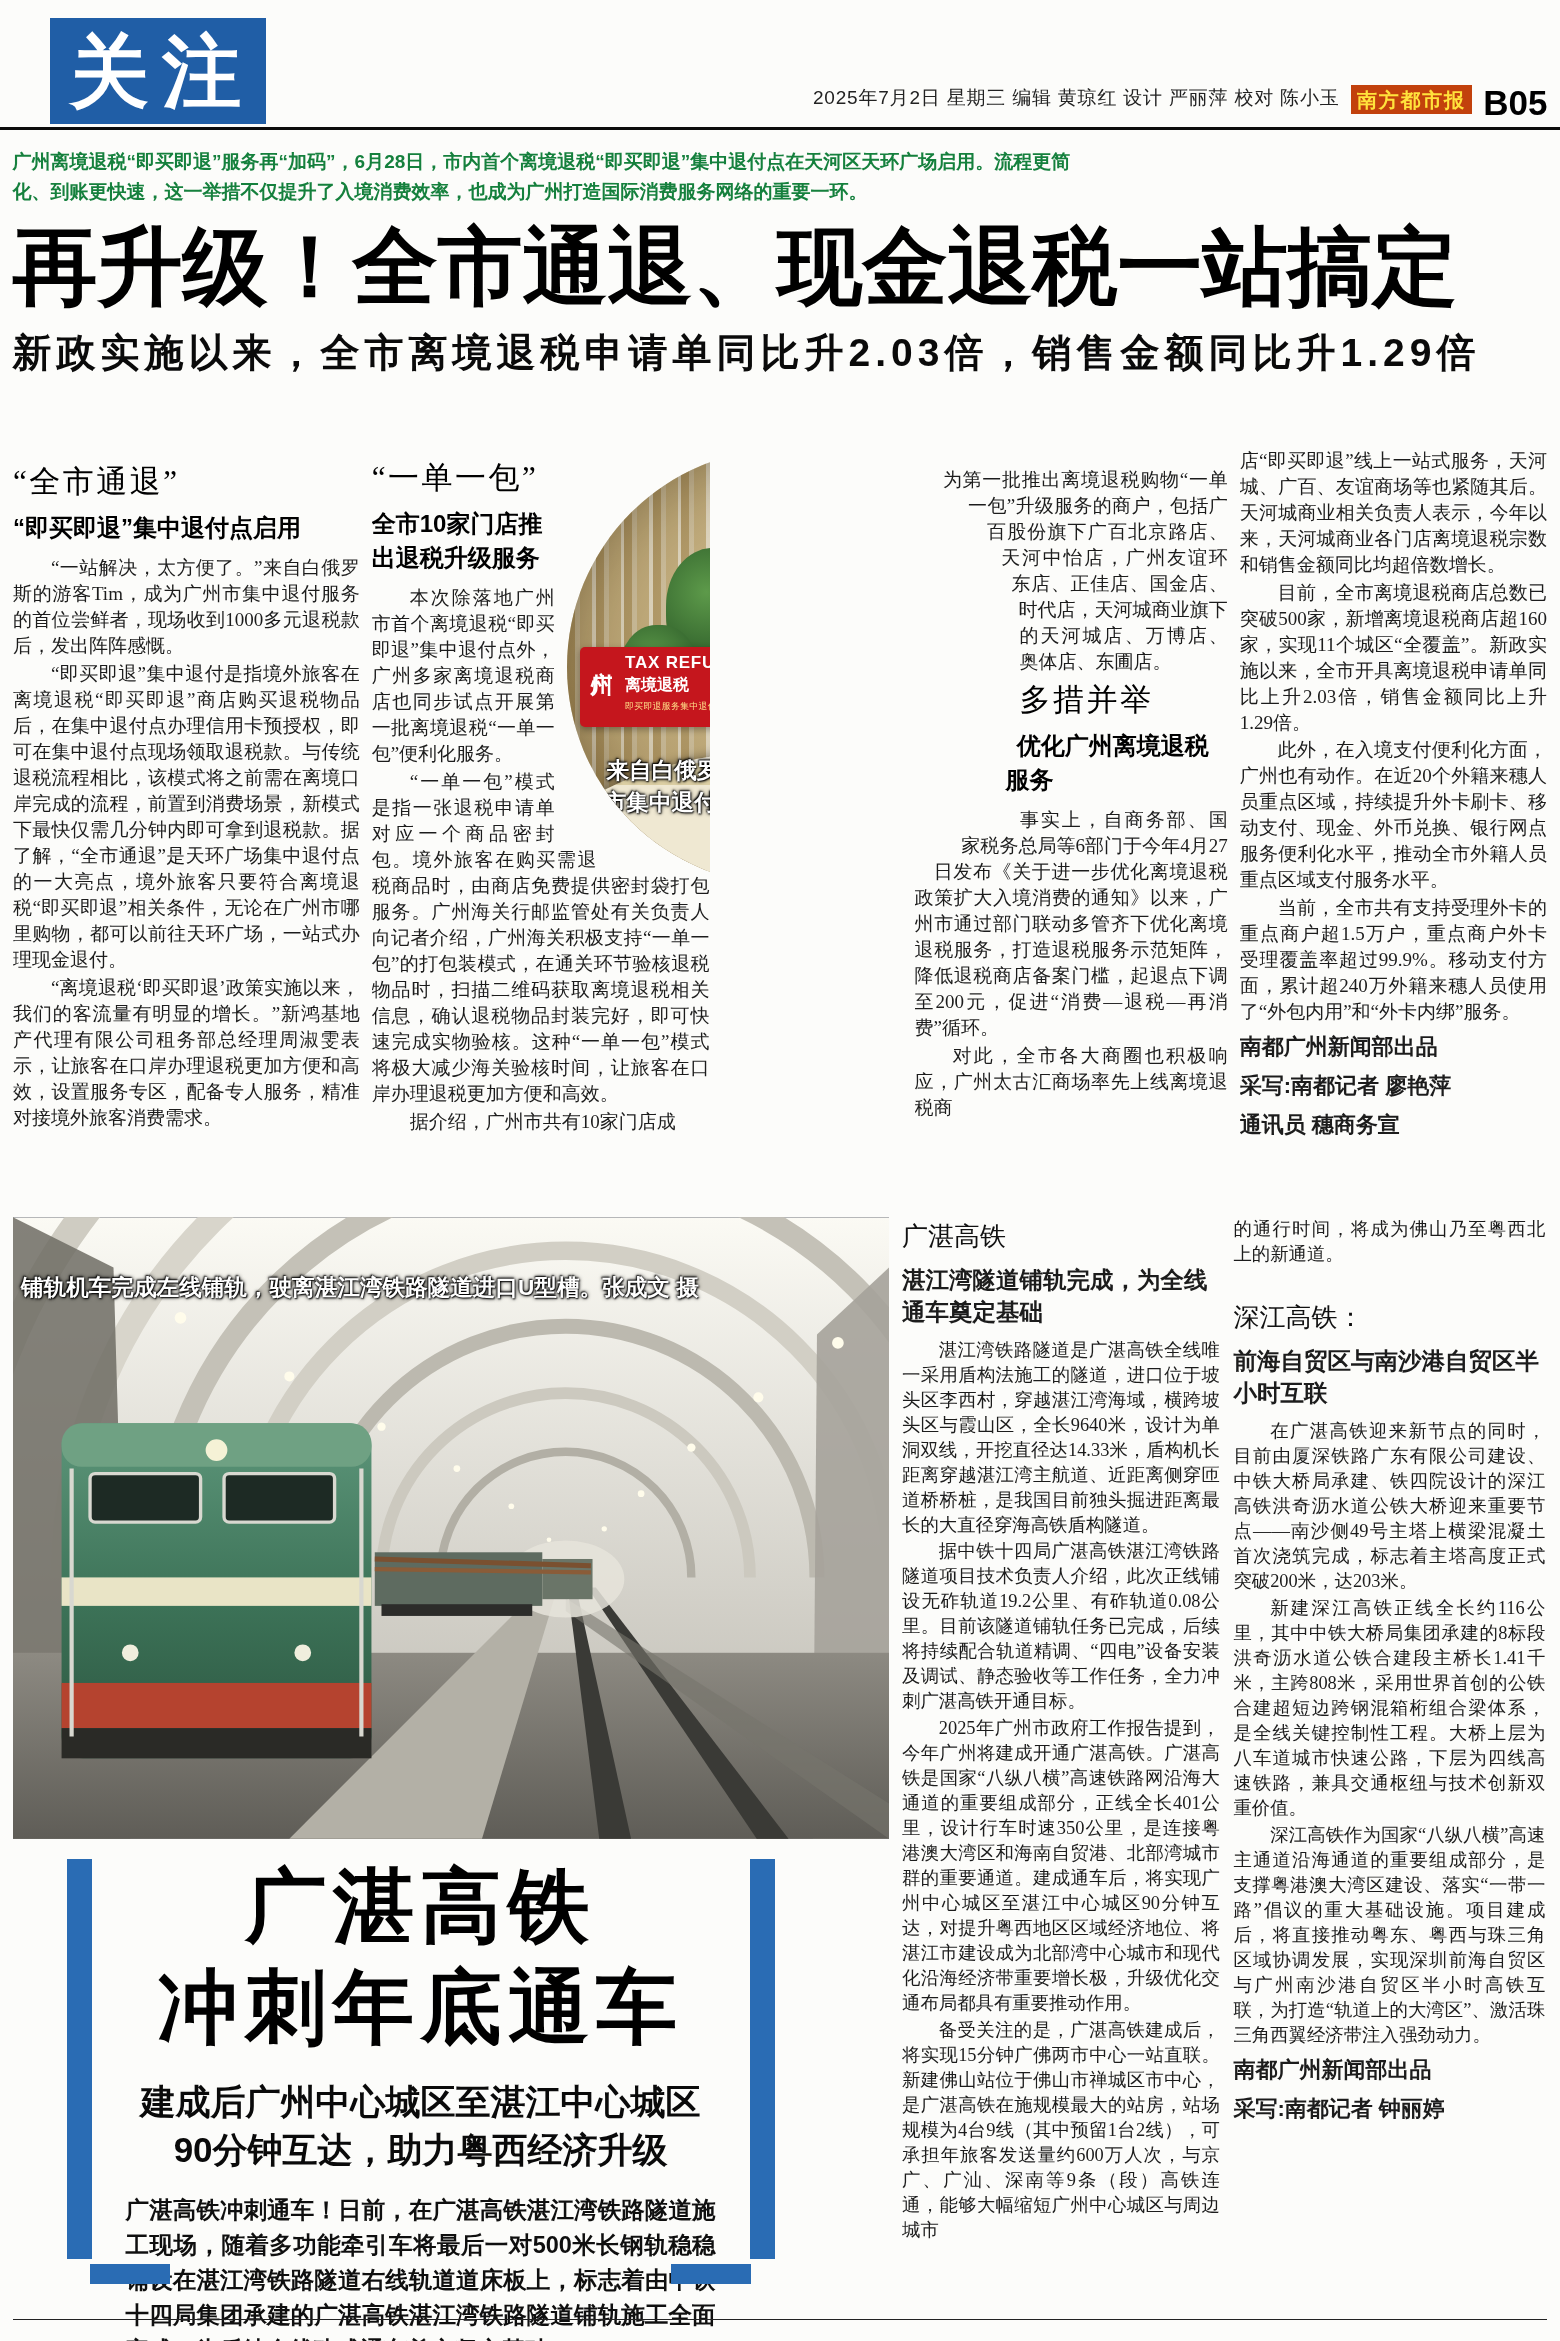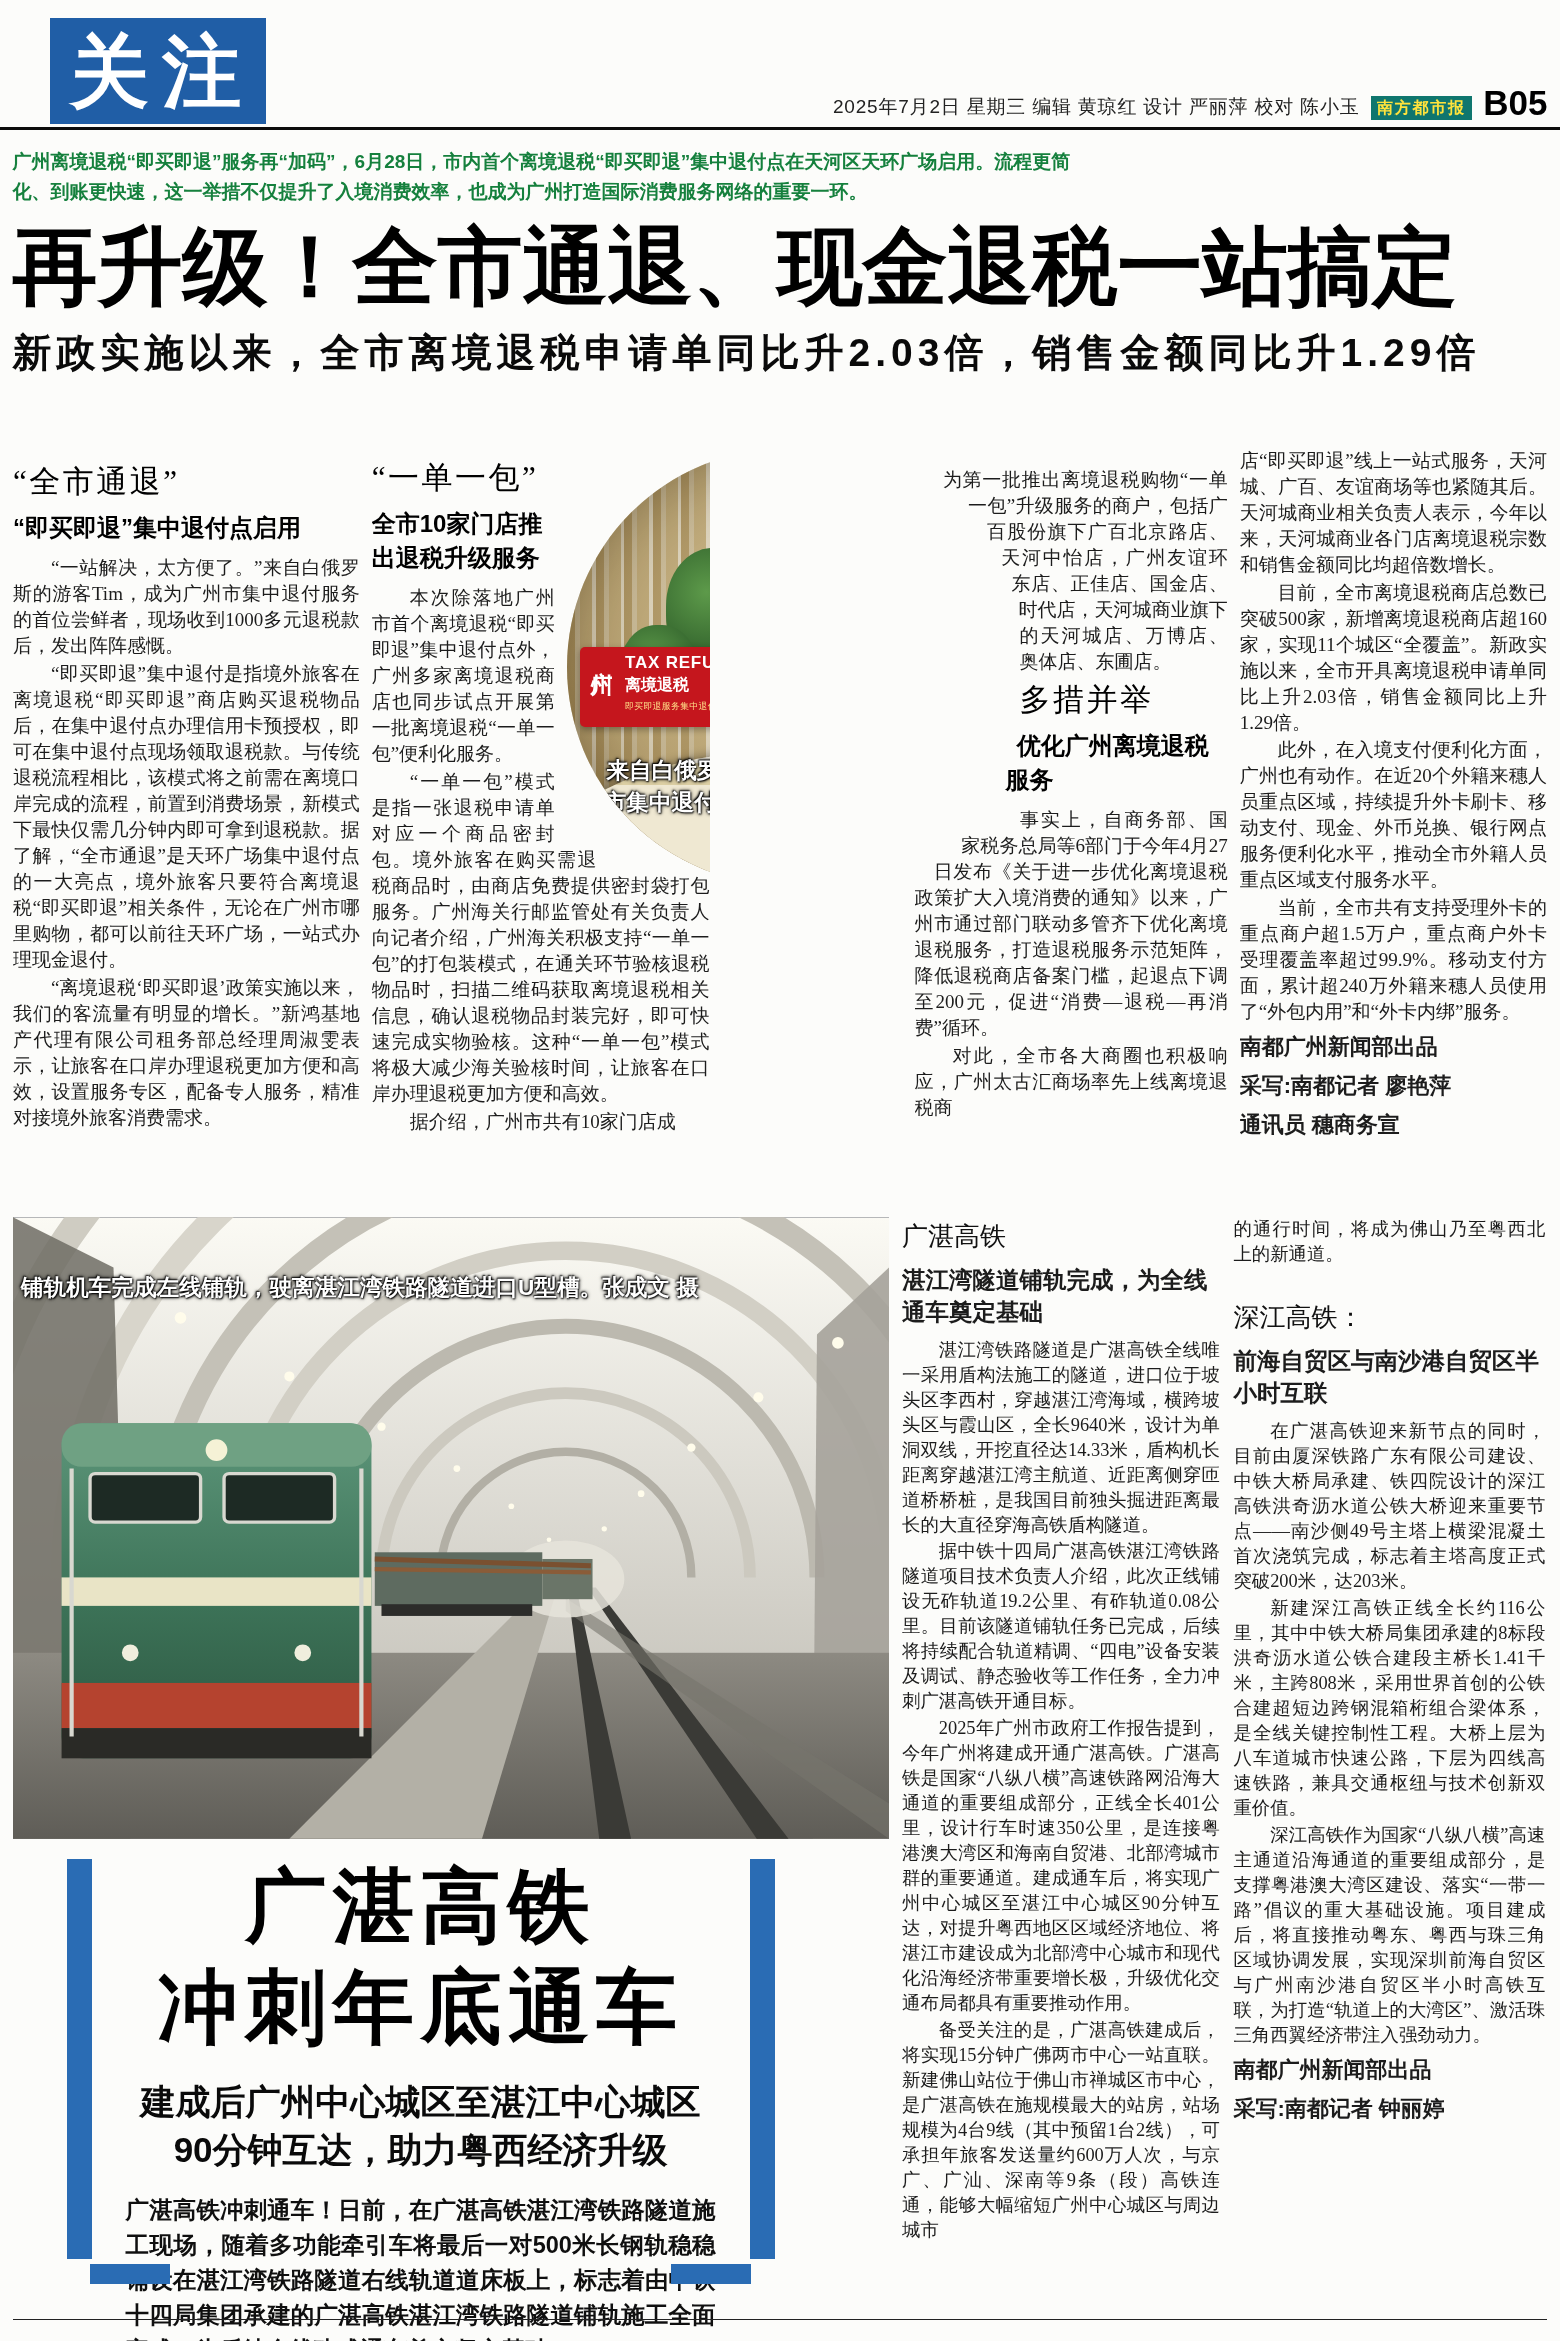--- a/index.html
+++ b/index.html
@@ -5,24 +5,24 @@
   html,body{margin:0;padding:0;background:#e9e9e9;}
   .page{position:relative;width:1560px;height:2342px;margin:0 auto;background:#fcfcfa;
         font-family:"Liberation Serif", serif;color:#1c1c1c;overflow:hidden;}
 
   
   .header{position:relative;height:127px;border-bottom:3.4px solid #0c0c0c;}
   .focus-badge{position:absolute;left:50px;top:18.4px;width:216px;height:106px;background:#205ea6;
         color:#fff;font-family:"Liberation Sans",sans-serif;font-weight:700;font-size:79px;
         letter-spacing:13.4px;display:flex;align-items:center;justify-content:center;line-height:1;
         padding-left:8.4px;box-sizing:border-box;}
-  .header-right{position:absolute;right:12.6px;bottom:6.7px;display:flex;align-items:flex-end;gap:11.7px;}
+  .header-right{position:absolute;right:12.6px;bottom:6.7px;display:flex;align-items:flex-start;gap:11.7px;}
   .date-line{font-family:"Liberation Sans",sans-serif;font-size:19px;color:#222;letter-spacing:0.8px;}
-  .masthead{background:#0f766e;color:#ffe33c;font-family:"Liberation Sans",sans-serif;
-        font-weight:700;font-size:16px;padding:4.2px 5.9px;letter-spacing:1.7px;line-height:1;}
+  .masthead{background:#c2410c;color:#ffe33c;font-family:"Liberation Sans",sans-serif;
+        font-weight:700;font-size:20px;padding:4.2px 5.9px;letter-spacing:1.7px;line-height:1;}
   .page-no{font-family:"Liberation Sans",sans-serif;font-weight:800;font-size:35px;color:#000;line-height:1;}
 
   
   .lead{margin:17px 12.6px 0;width:1060px;font-family:"Liberation Sans",sans-serif;
         font-weight:700;font-size:19px;line-height:30px;color:#15803d;}
   .headline{margin:11.7px 12.6px 0;font-family:"Liberation Sans",sans-serif;font-weight:900;
         font-size:85px;line-height:1.12;color:#000;letter-spacing:0px;white-space:nowrap;}
   .subheadline{margin:11.7px 12.6px 0;font-family:"Liberation Sans",sans-serif;font-weight:600;
         font-size:39px;letter-spacing:5px;color:#0a0a0a;white-space:nowrap;}
 

